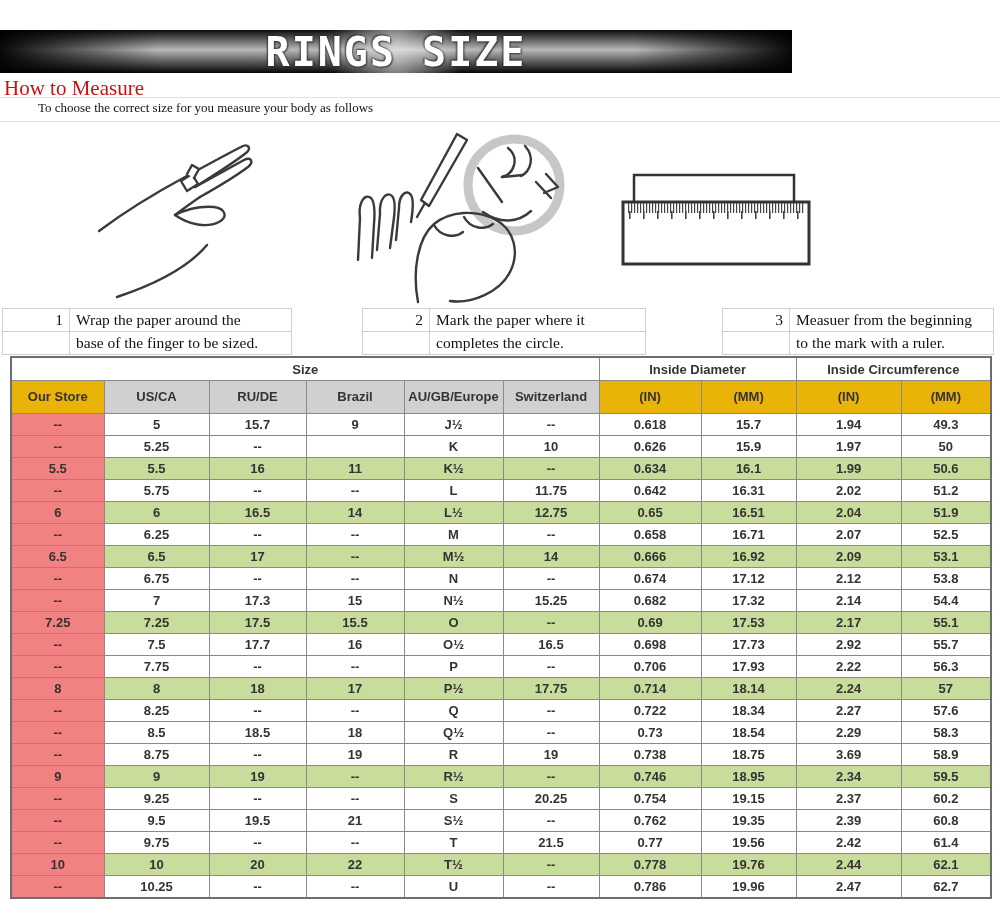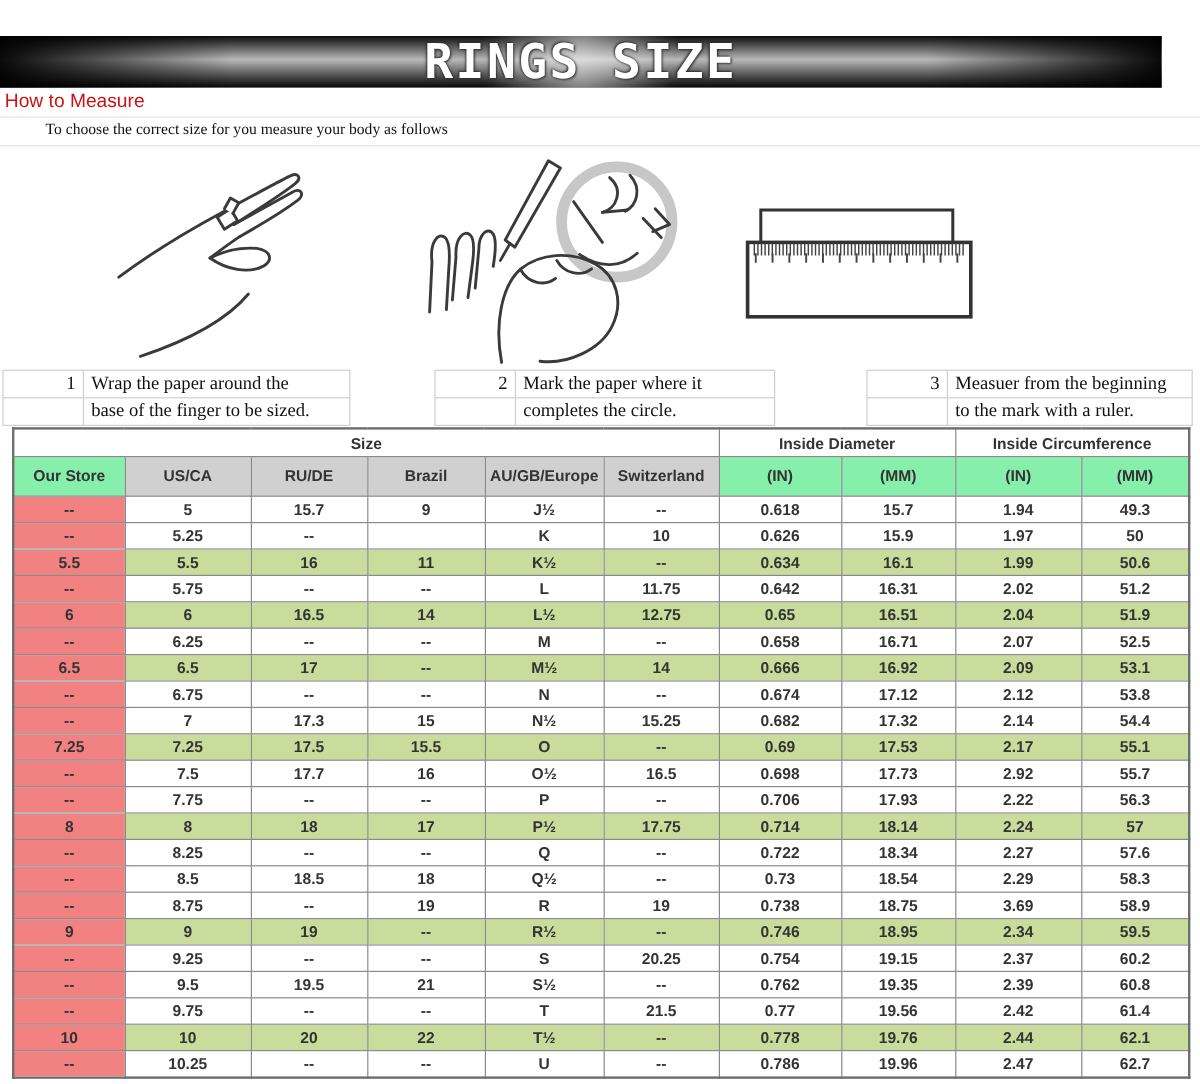--- a/index.html
+++ b/index.html
@@ -1,33 +1,33 @@
 <!DOCTYPE html>
 <html style="--pink: #F28282; --green: #C8DC9C; --header-gray: #D0D0D0; --heading-red: #CC1111;"><head>
 <meta charset="utf-8">
 <style>
   html,body{margin:0;padding:0;background:#fff;}
   #page{position:relative;width:1000px;height:903px;background:#fff;overflow:hidden;
         font-family:"Liberation Sans",sans-serif;}
 
   
-  .banner{position:absolute;left:0;top:30px;width:968px;height:43px;
+  .banner{position:absolute;left:0;top:30px;width:792px;height:43px;
     background:
       linear-gradient(to right, rgba(0,0,0,.95) 0%, rgba(0,0,0,0) 20%, rgba(0,0,0,0) 80%, rgba(0,0,0,.95) 100%),
       linear-gradient(78deg, rgba(0,0,0,0) 42%, rgba(255,255,255,.30) 50%, rgba(0,0,0,0) 58%),
       linear-gradient(-78deg, rgba(0,0,0,0) 42%, rgba(255,255,255,.30) 50%, rgba(0,0,0,0) 58%),
       linear-gradient(to bottom, #0c0c0c 0%, #b9b9b9 46%, #8f8f8f 58%, #050505 100%);
     display:flex;align-items:center;justify-content:center;}
   .banner-title{font-family:"DejaVu Sans Mono",monospace;font-weight:bold;font-size:40px;
     letter-spacing:2px;color:#fff;line-height:1;
     text-shadow:1px 1px 2px rgba(40,40,40,.9), -1px -1px 2px rgba(40,40,40,.9);}
 
   
-  .howto{position:absolute;left:4px;top:76px;font-family:Liberation Sans, sans-serif;
-    font-size:16px;color:var(--heading-red,#c00);}
+  .howto{position:absolute;left:4px;top:76px;font-family:Liberation Serif, serif;
+    font-size:21px;color:var(--heading-red,#c00);}
   .sub{position:absolute;left:38px;top:100px;font-family:"Liberation Serif",serif;
     font-size:13px;color:#111;}
   .hline{position:absolute;left:0;width:1000px;height:1px;background:#e3e3e3;}
 
   
   .illus{position:absolute;}
   .illus svg{display:block;}
   .sketch{stroke:#3a3a3a;stroke-width:2.4;fill:none;stroke-linecap:round;stroke-linejoin:round;}
 
   
@@ -38,21 +38,21 @@
   .step .num{justify-content:flex-end;padding-right:6px;}
   .step .txt{padding-left:6px;white-space:nowrap;text-align:center;}
 
   
   #size-table{position:absolute;left:10px;top:356px;width:980px;border-collapse:collapse;
     table-layout:fixed;font-family:"Liberation Sans",sans-serif;}
   #size-table th,#size-table td{border:1px solid #8a8a8a;text-align:center;
     font-size:13px;font-weight:bold;color:#333;padding:0;overflow:hidden;}
   #size-table{border:2px solid #6e6e6e;padding-left:26px;}
   #size-table thead tr.grp th{height:22px;background:#fff;font-size:13px;}
-  #size-table thead tr.cols th{height:32px;background:#86efac;word-break:break-all;line-height:1.15;}
+  #size-table thead tr.cols th{height:32px;background:#eab308;word-break:break-all;line-height:1.15;}
   #size-table thead tr.cols th.gray{background:var(--header-gray,#d0d0d0);}
   #size-table th.pink, #size-table td.pink{background:var(--pink,#f28282);}
   #size-table tbody td{height:21px;background:#fff;}
   #size-table tbody tr.hl td{background:var(--green,#c8dc9c);}
   #size-table tbody tr td.pink{background:var(--pink,#f28282);}
 </style>
 </head>
 <body>
 
 <div id="page">

